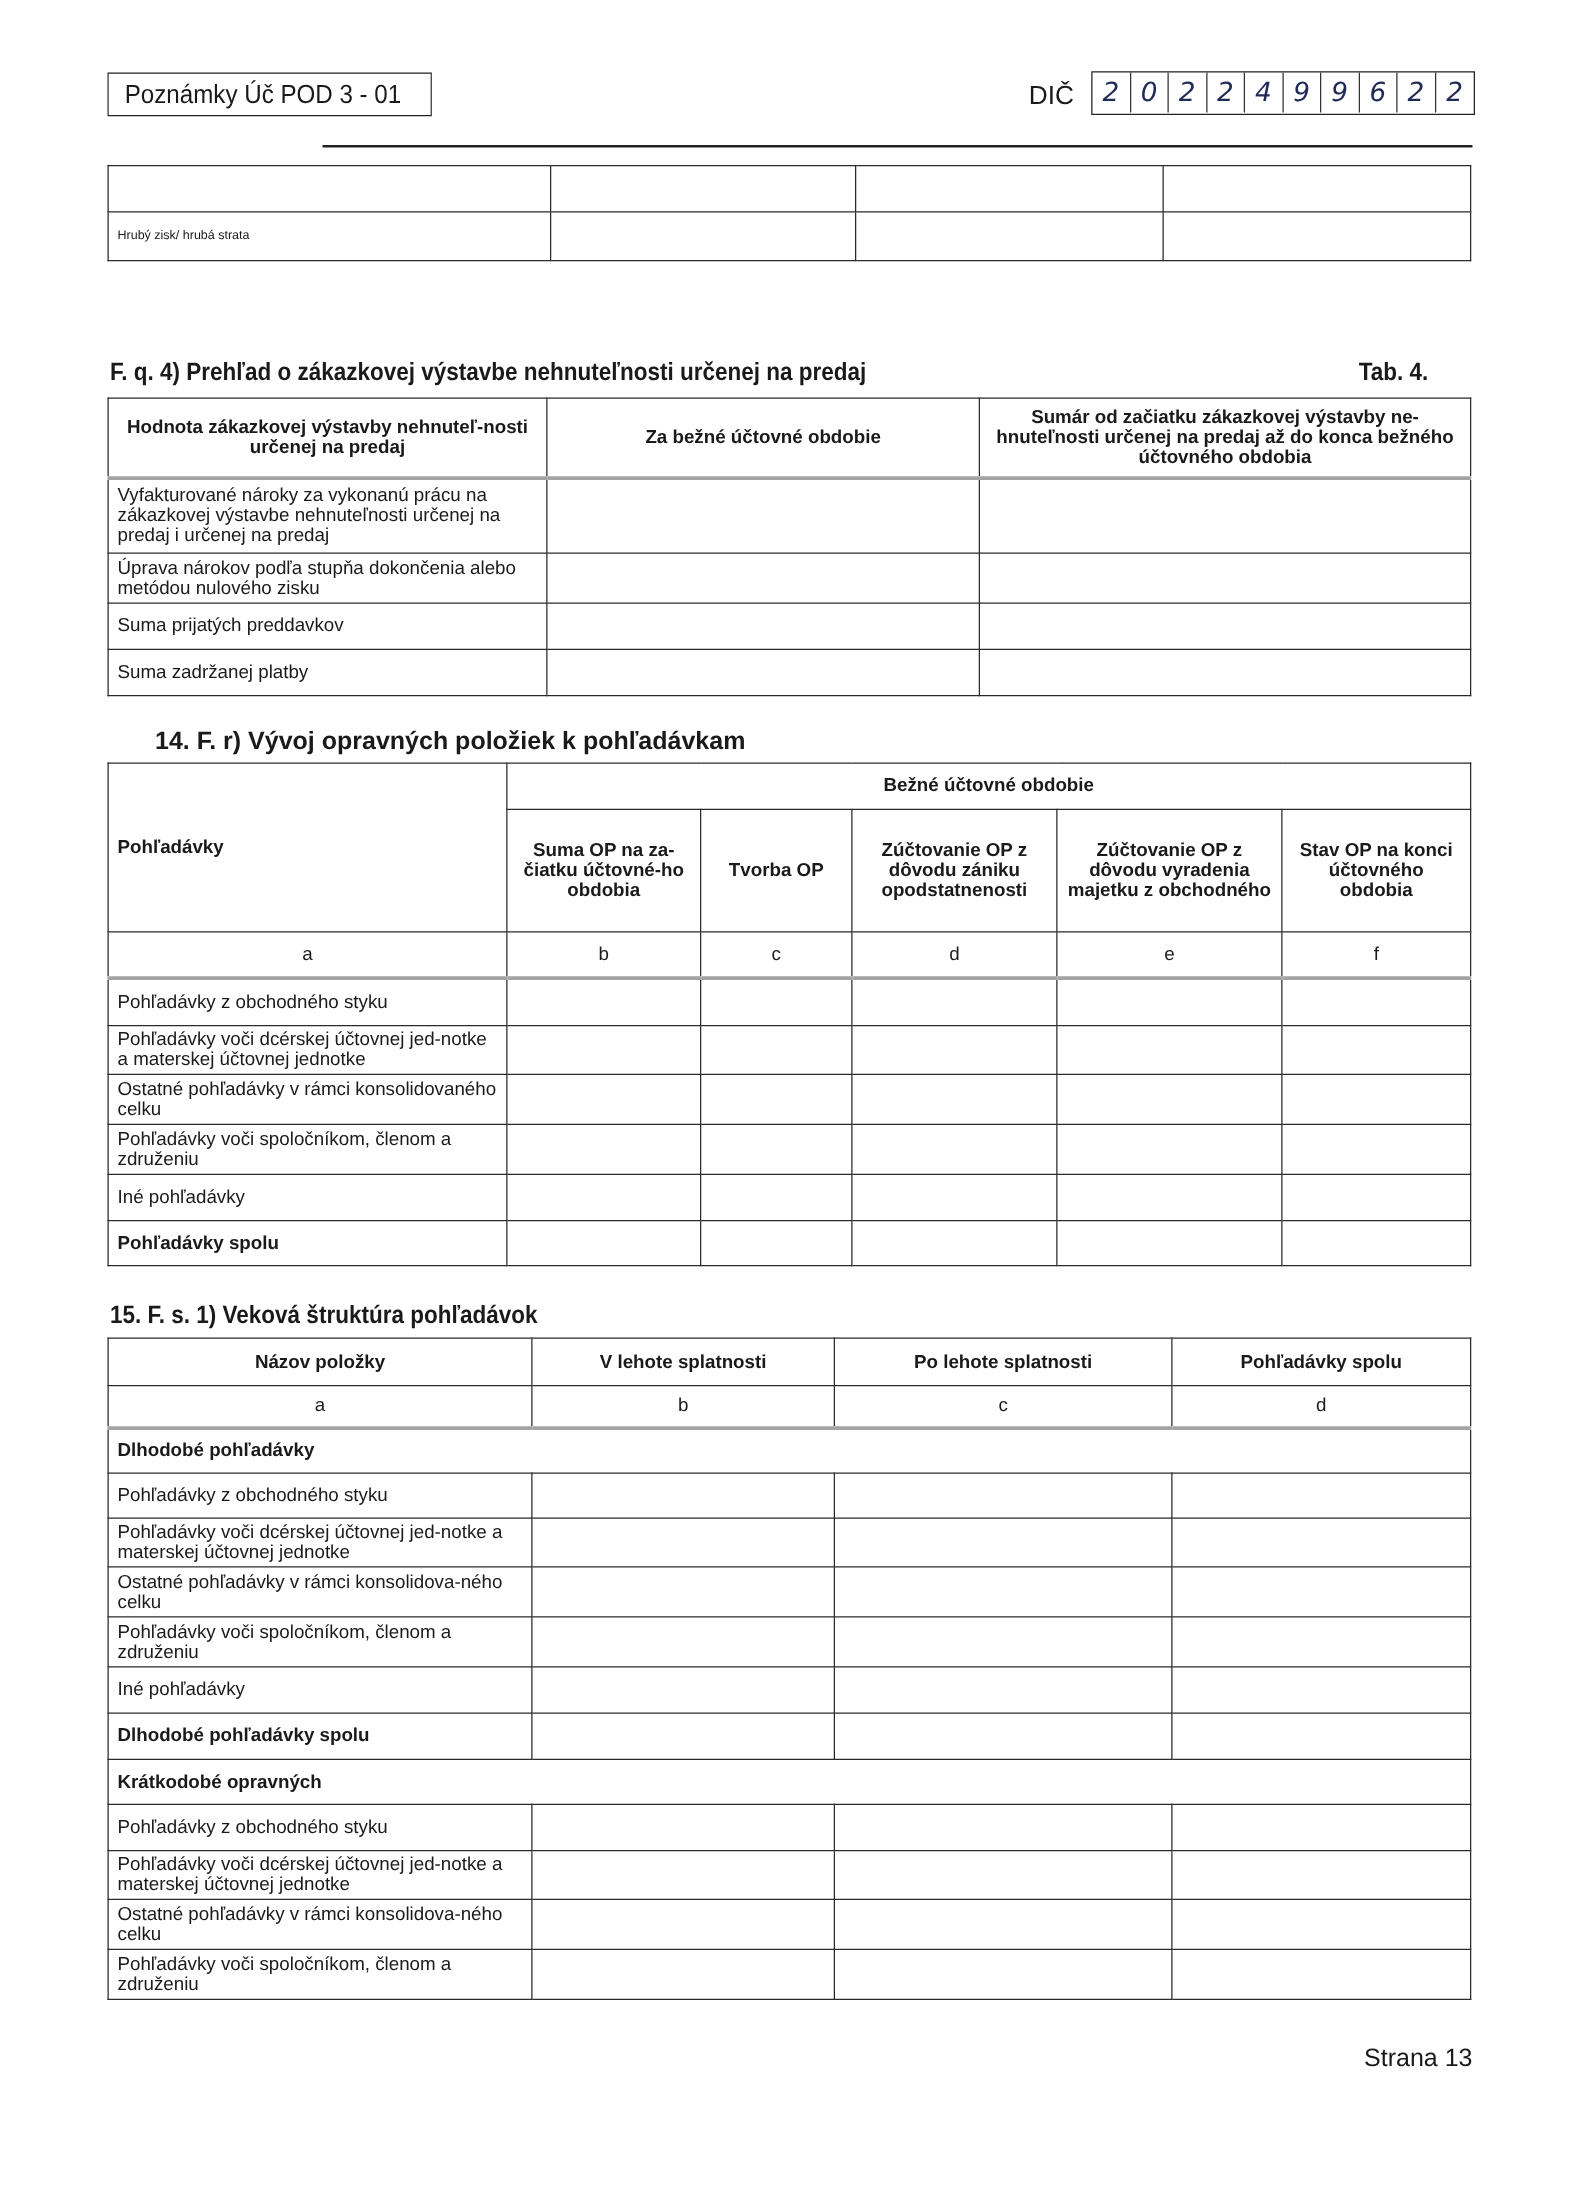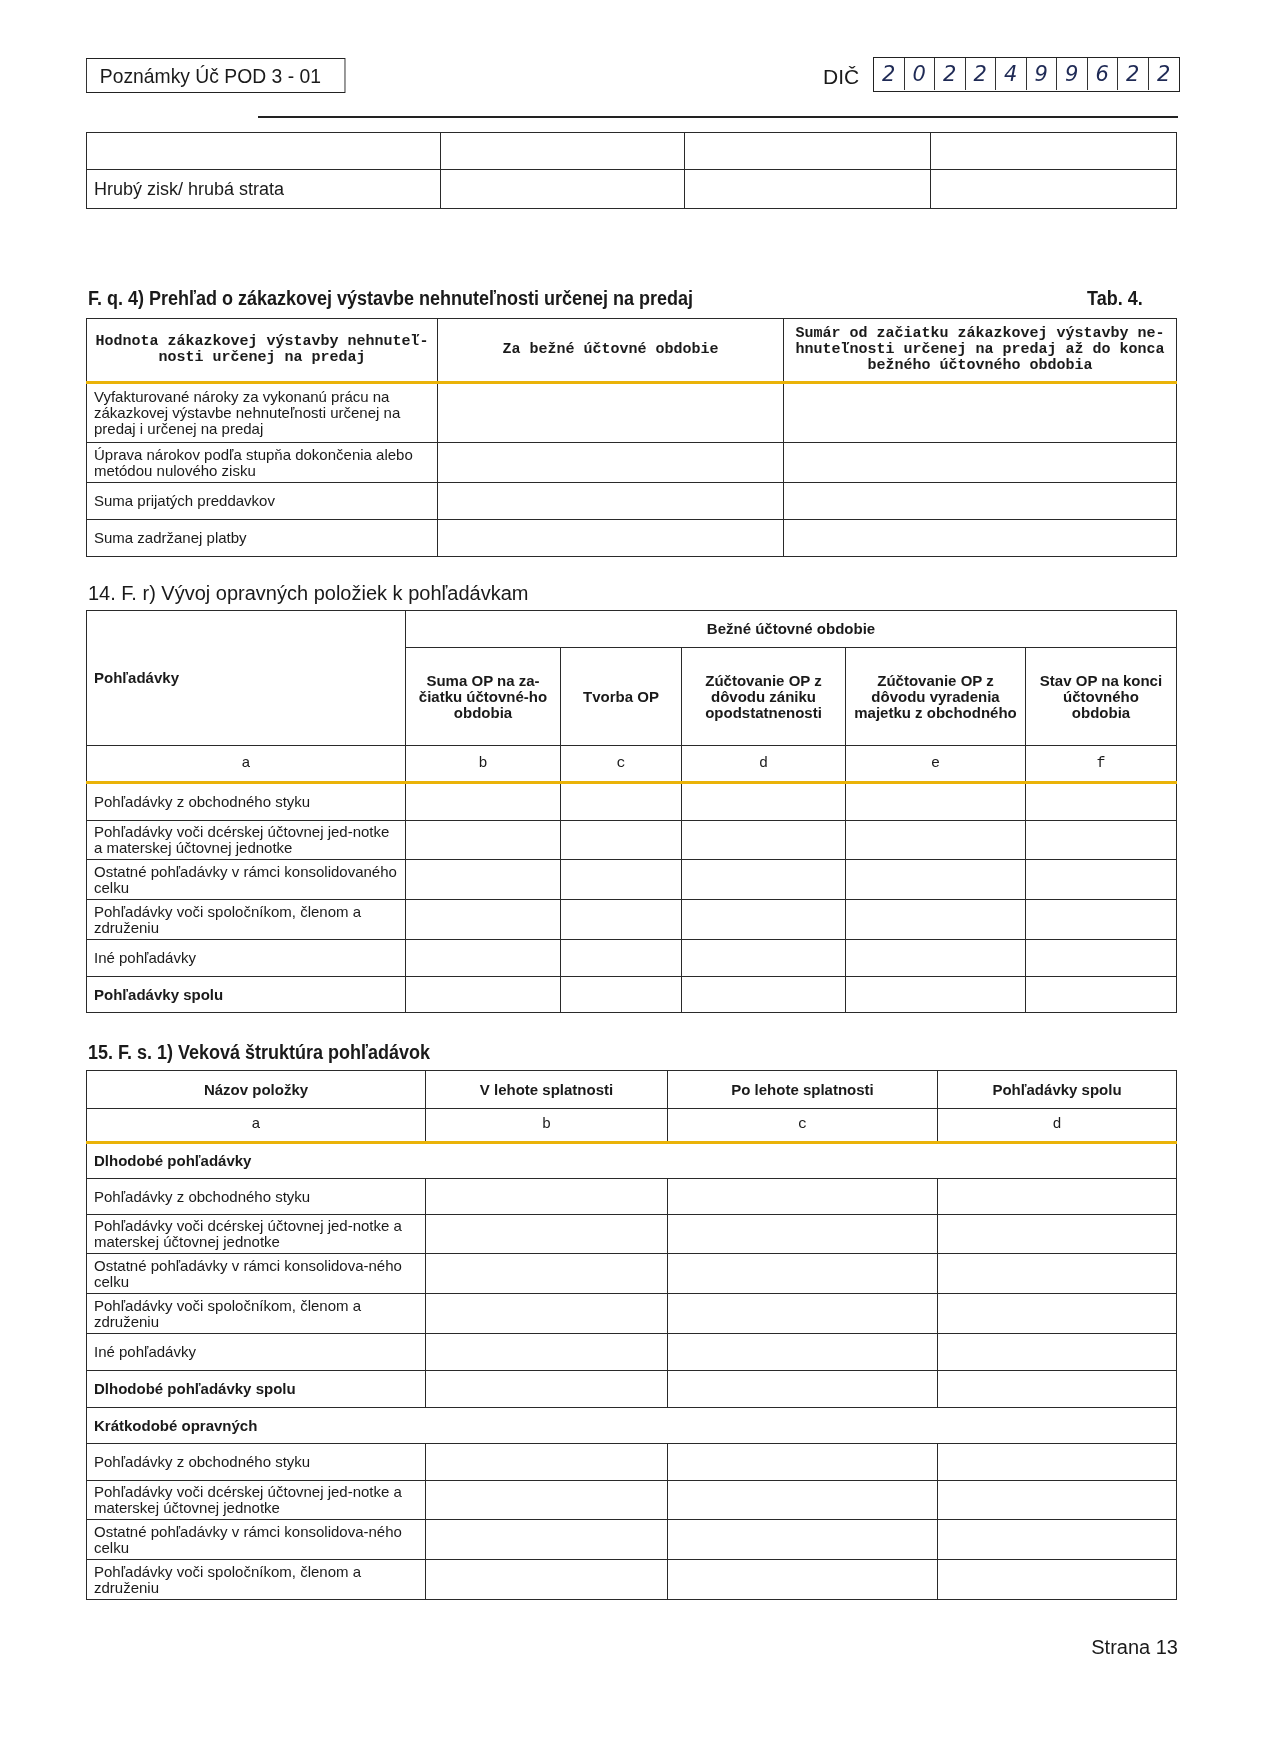--- a/index.html
+++ b/index.html
@@ -13,22 +13,22 @@
   .dic-boxes { left:873px; top:57px; height:35px; display:flex; border:1.5px solid #222; box-sizing:border-box; }
   .dic-cell { width:30.5px; height:32px; border-right:1px solid #333; box-sizing:border-box;
               font-family:"DejaVu Sans", sans-serif; font-size:21px; color:#1f2a55; text-align:center; line-height:32px; font-style:italic; }
   .dic-cell:last-child { border-right:none; }
   .rule { left:258px; top:116px; width:920px; height:2px; background:#222; }
 
   table.grid { position:absolute; border-collapse:collapse; table-layout:fixed; }
   table.grid td { border:1.3px solid #2a2a2a; padding:0 7px; font-size:15px; line-height:16px; vertical-align:middle; }
   table.grid td.c { text-align:center; }
   table.grid td.b { font-weight:bold; }
-  table.grid tr.thick-bottom td { border-bottom:3px solid #eab308;font-family:Liberation Mono, monospace; }
-  .h2 { font-size:20px; font-weight:normal; }
+  table.grid tr.thick-bottom td { border-bottom:3px solid #a3a3a3; }
+  .h2 { font-size:20px; font-weight:bold;margin-left:36px; }
   .h2n { font-size:20px; font-weight:bold; transform:scaleX(0.9); transform-origin:left; white-space:nowrap; }
   .page-num { right:97px; top:1636px; font-size:20px; }
 </style>
 </head>
 <body>
 
 <div class="abs hdr-box">
   <span>Poznámky Úč POD 3 - 01</span>
 </div>
 <div class="abs dic-label">DIČ</div>
@@ -54,21 +54,21 @@
       <col style="width:246px">
     </colgroup>
   <tbody>
       <tr style="height:37px">
     <td></td>
     <td></td>
     <td></td>
     <td></td>
   </tr>
   <tr style="height:39px">
-    <td style="font-size:18px">Hrubý zisk/ hrubá strata</td>
+    <td style="font-size:10px">Hrubý zisk/ hrubá strata</td>
     <td></td>
     <td></td>
     <td></td>
   </tr>
 </tbody>
   </table>
 
 <div class="abs h2n" style="left:88px; top:287px;">F. q. 4) Prehľad o zákazkovej výstavbe nehnuteľnosti určenej na predaj</div>
 <div class="abs h2n" style="left:1087px; top:287px;">Tab. 4.</div>
 

